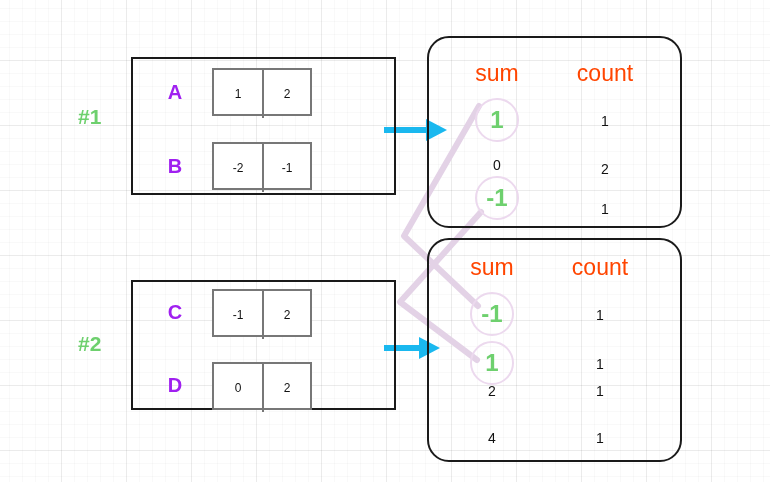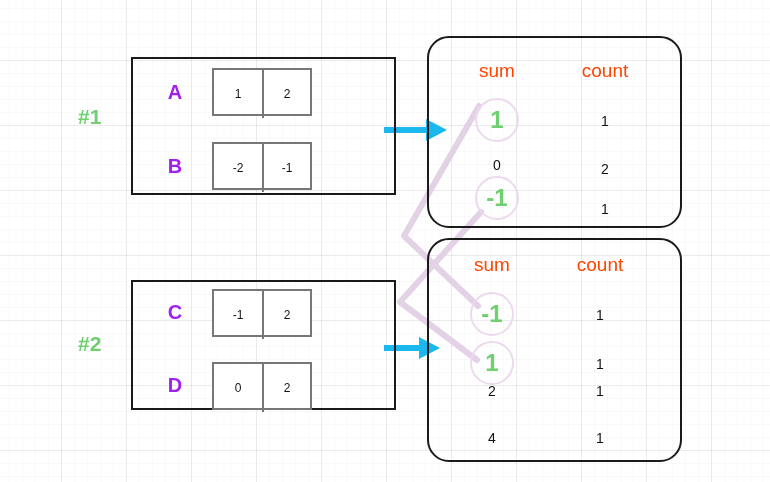--- a/index.html
+++ b/index.html
@@ -45,21 +45,21 @@
     font-size:12px;color:#111;box-sizing:border-box;
   }
   .cell.right{border-left:2px solid #777777;}
 
   
   .panel{
     position:absolute;border:2px solid #1a1a1a;border-radius:22px;
     background:transparent;box-sizing:border-box;
   }
   .col-head{
-    position:absolute;color:#ff4500;font-size:19px;text-align:center;width:110px;
+    position:absolute;color:#ff4500;font-size:23px;text-align:center;width:110px;
   }
   .val{
     position:absolute;font-size:14px;color:#111;text-align:center;width:110px;
   }
   .val.count{font-size:14px;}
   .circ{
     position:absolute;width:44px;height:44px;border-radius:50%;
     border:2px solid #ecd9ee;box-sizing:border-box;
     display:flex;align-items:center;justify-content:center;
     color:#6ed06e;font-size:24px;font-weight:bold;background:transparent;

